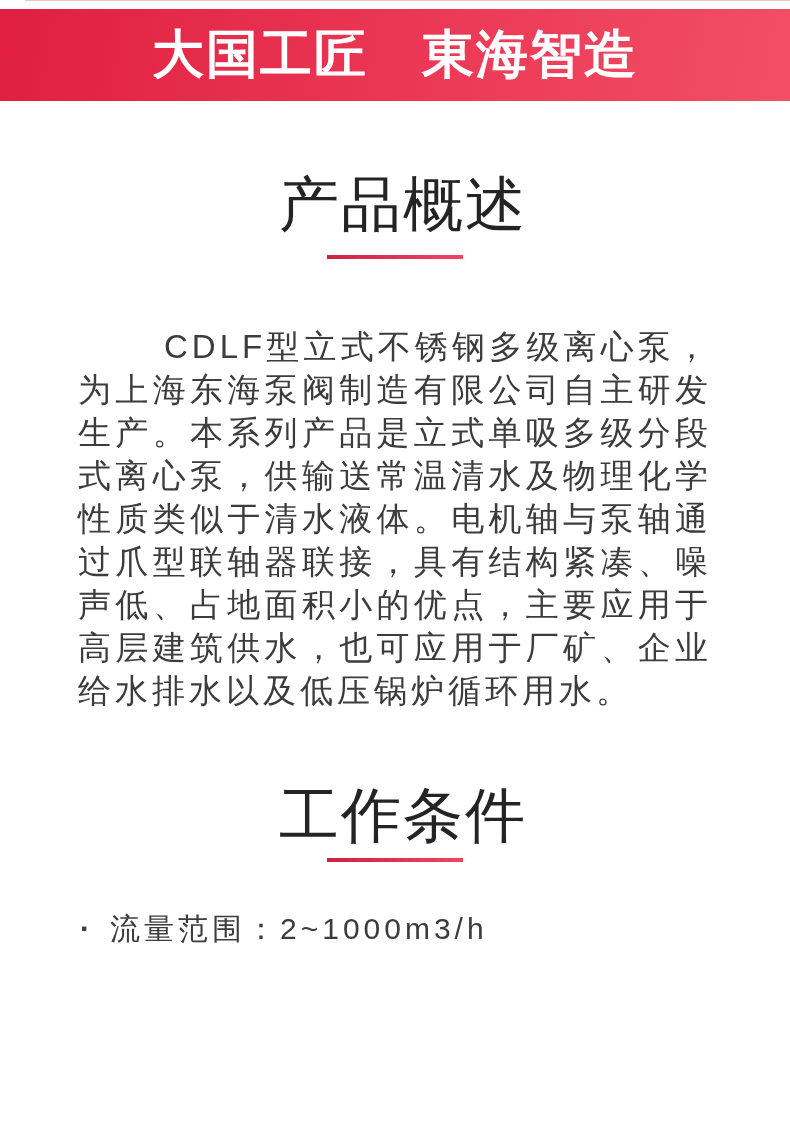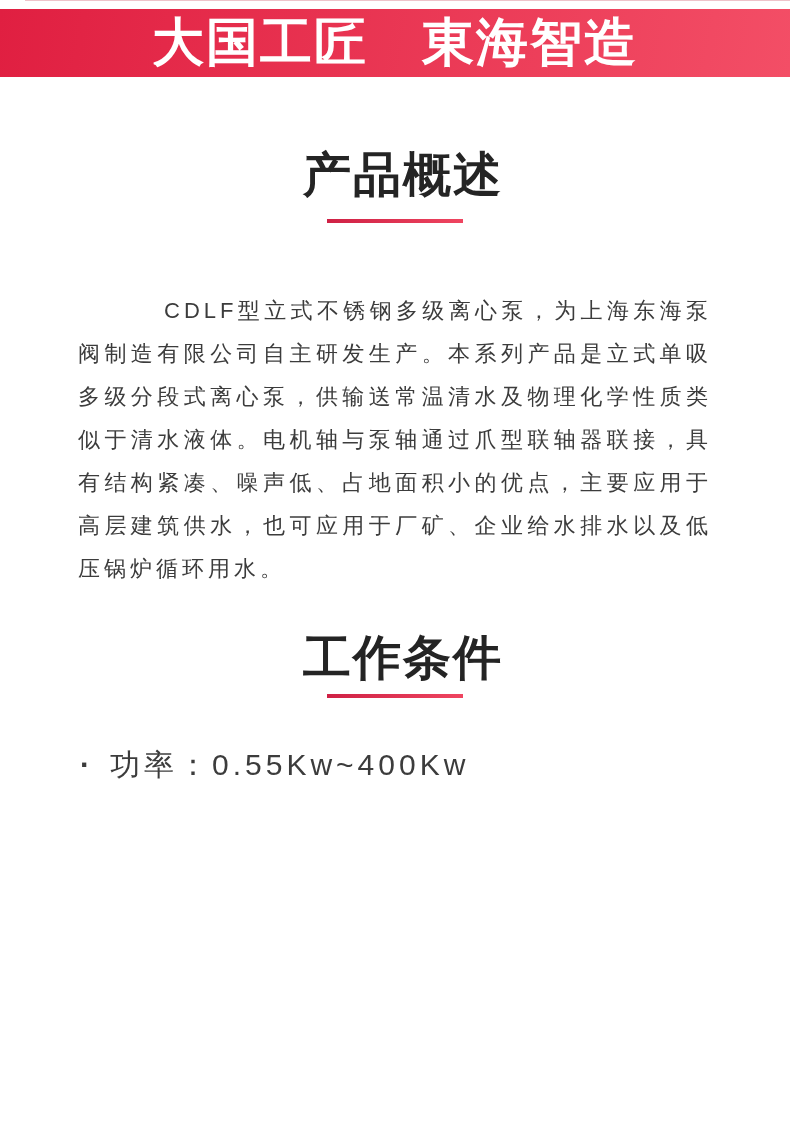--- a/index.html
+++ b/index.html
@@ -24,54 +24,54 @@
     font-family: "Liberation Sans", sans-serif;
   }
   .top-divider {
     position: absolute;
     top: 0; left: 25px; right: 0;
     height: 1px;
     background: var(--top_divider);
   }
   .banner {
     margin-top: 9px;
-    height: 68px;
+    height: 92px;
     background: linear-gradient(100deg, var(--banner_grad_start) 0%, var(--banner_grad_end) 100%);
     display: flex;
     align-items: center;
     justify-content: center;
   }
   .banner-title {
     color: var(--banner_text);
     font-size: 52px;
     font-weight: bold;
     letter-spacing: 2px;
     white-space: nowrap;
   }
   .section-title {
     margin: 74px 0 0 0;
     text-align: center;
-    font-size: 48px;
+    font-size: 60px;
     line-height: 1;
-    font-weight: bold;
+    font-weight: normal;
     letter-spacing: 2px;
     color: var(--heading_text);
     padding-left: 16px;
   }
-  .section-title.second { margin-top: 44px; text-align: center; }
+  .section-title.second { margin-top: 74px; text-align: center; }
   .title-underline {
     width: 136px;
     height: 4px;
     margin: 20px auto 0 auto;
     background: linear-gradient(90deg, var(--underline_start), var(--underline_end));
   }
   .title-underline.second { margin-top: 12px; }
   .paragraph {
     margin: 66px 78px 15px 78px;
-    font-size: 22px;
+    font-size: 33px;
     line-height: 43px;
     letter-spacing: 4px;
     color: var(--body_text);
     text-align: justify;
     text-justify: inter-character;
     text-indent: 86px;
     font-weight: 300;
   }
   .conditions {
     margin: 44px 60px 0 80px;
@@ -104,15 +104,15 @@
 <h1 class="section-title">产品概述</h1>
 <div class="title-underline"></div>
 
 <p class="paragraph">CDLF型立式不锈钢多级离心泵，为上海东海泵阀制造有限公司自主研发生产。本系列产品是立式单吸多级分段式离心泵，供输送常温清水及物理化学性质类似于清水液体。电机轴与泵轴通过爪型联轴器联接，具有结构紧凑、噪声低、占地面积小的优点，主要应用于高层建筑供水，也可应用于厂矿、企业给水排水以及低压锅炉循环用水。</p>
 
 <h1 class="section-title second">工作条件</h1>
 <div class="title-underline second"></div>
 
 <ul class="conditions">
   <li>
-    <span class="bullet">·</span><span>功率：0.55Kw~400Kw</span>
+    <span class="bullet">·</span><span>流量范围：2~1000m3/h</span>
   </li>
 </ul>
 
 </body></html>

